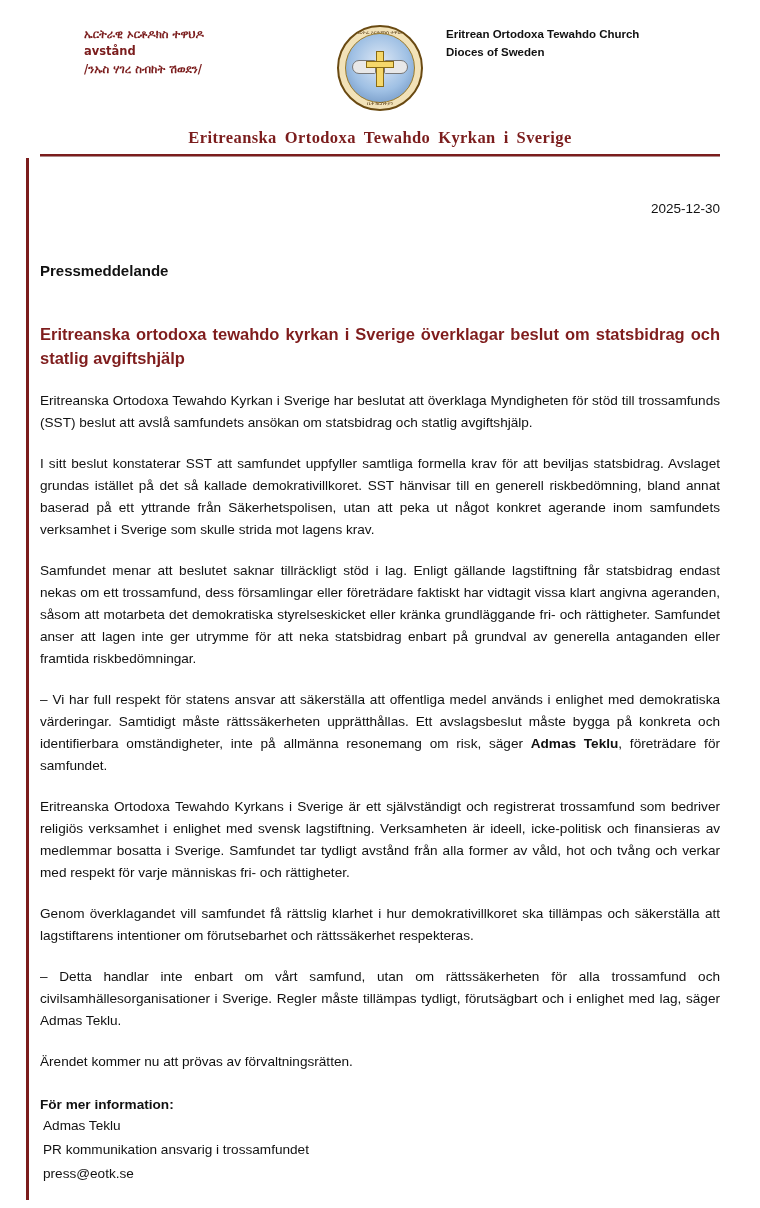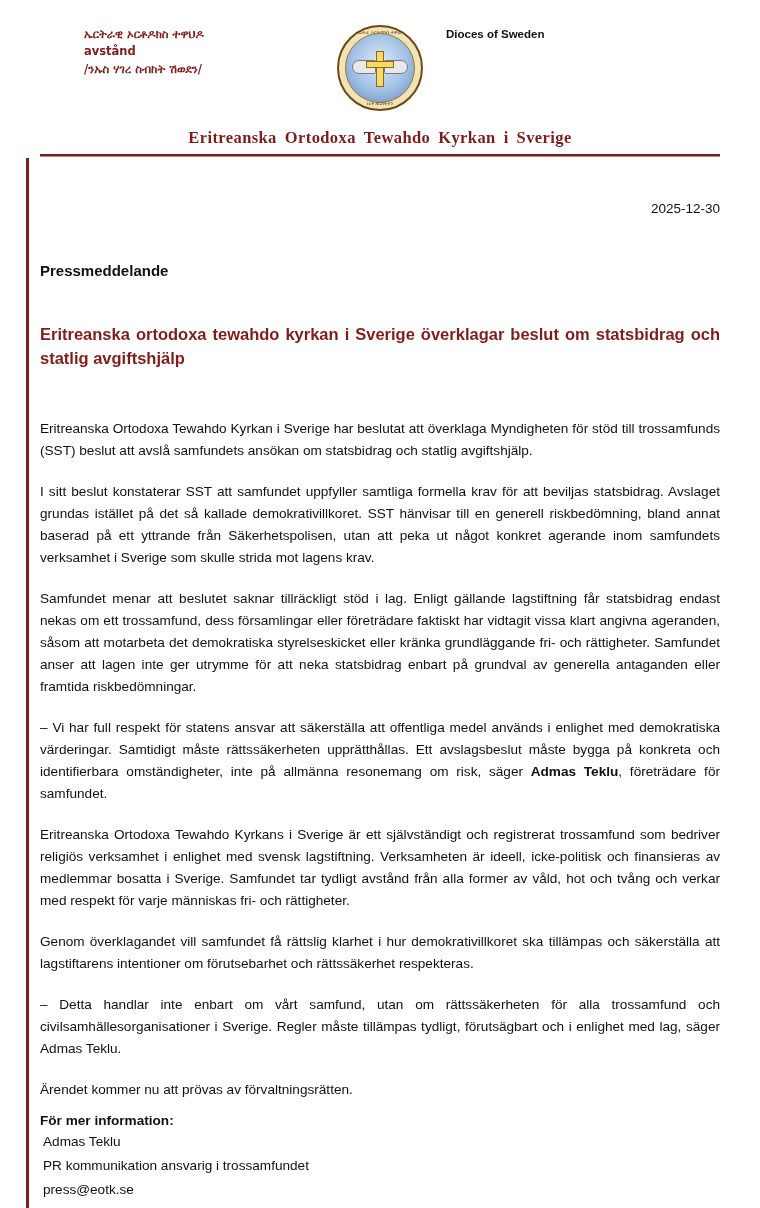--- a/index.html
+++ b/index.html
@@ -116,25 +116,25 @@
     color: #7f1d1d;
     text-align: justify;
   }
   p.para {
     margin: 19px 0 0 0;
     font-size: 13.6px;
     line-height: 1.62;
     text-align: justify;
     color: #111;
   }
-  p.para.first { margin-top: 47px; }
+  p.para.first { margin-top: 19px; }
   .para b { font-weight: bold; }
 
   .contact-heading {
-    margin-top: 12px;
+    margin-top: 24px;
     font-size: 13.6px;
     font-weight: bold;
     color: #111;
   }
   .contact-line {
     margin-top: 3px;
     font-size: 13.6px;
     line-height: 1.55;
     color: #111;
     padding-left: 3px;
@@ -223,20 +223,21 @@
           <div class="logo-inner">
             <div class="logo-wing-l"></div>
             <div class="logo-wing-r"></div>
             <div class="logo-cross"></div>
           </div>
           <div class="logo-ring-text bottom">ቤተ ክርስትያን</div>
         </div>
       </div>
 
       <div class="lh-right">
+        <div>Eritrean Ortodoxa Tewahdo Church</div>
         <div>Dioces of Sweden</div>
       </div>
     </div>
 
     <div class="lh-title">
       <span>Eritreanska</span><span>Ortodoxa</span><span>Tewahdo</span><span>Kyrkan</span><span>i</span><span>Sverige</span>
     </div>
 
     <hr class="lh-rule">
     <hr class="lh-rule-thin">

